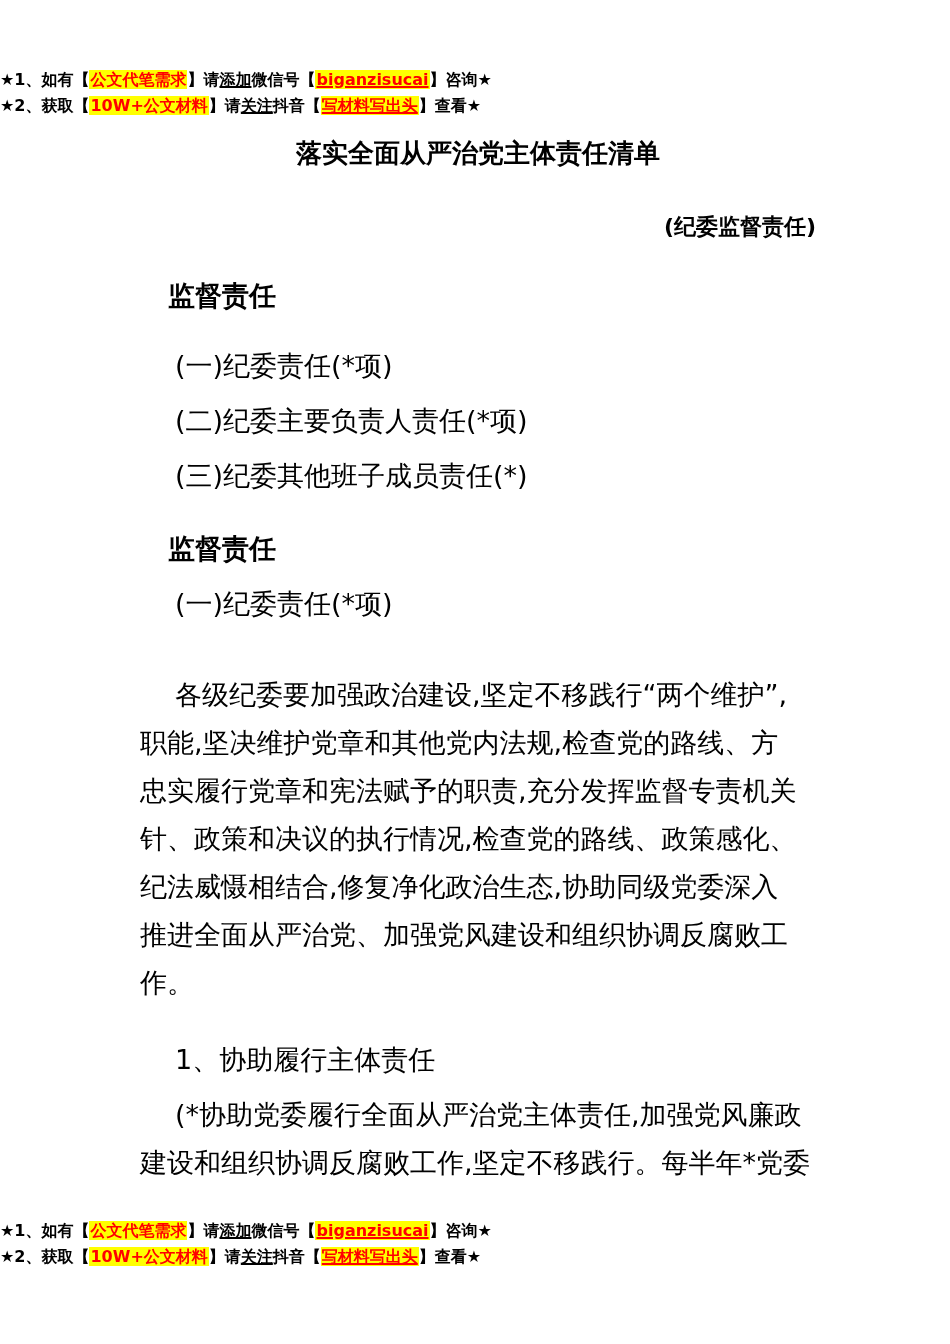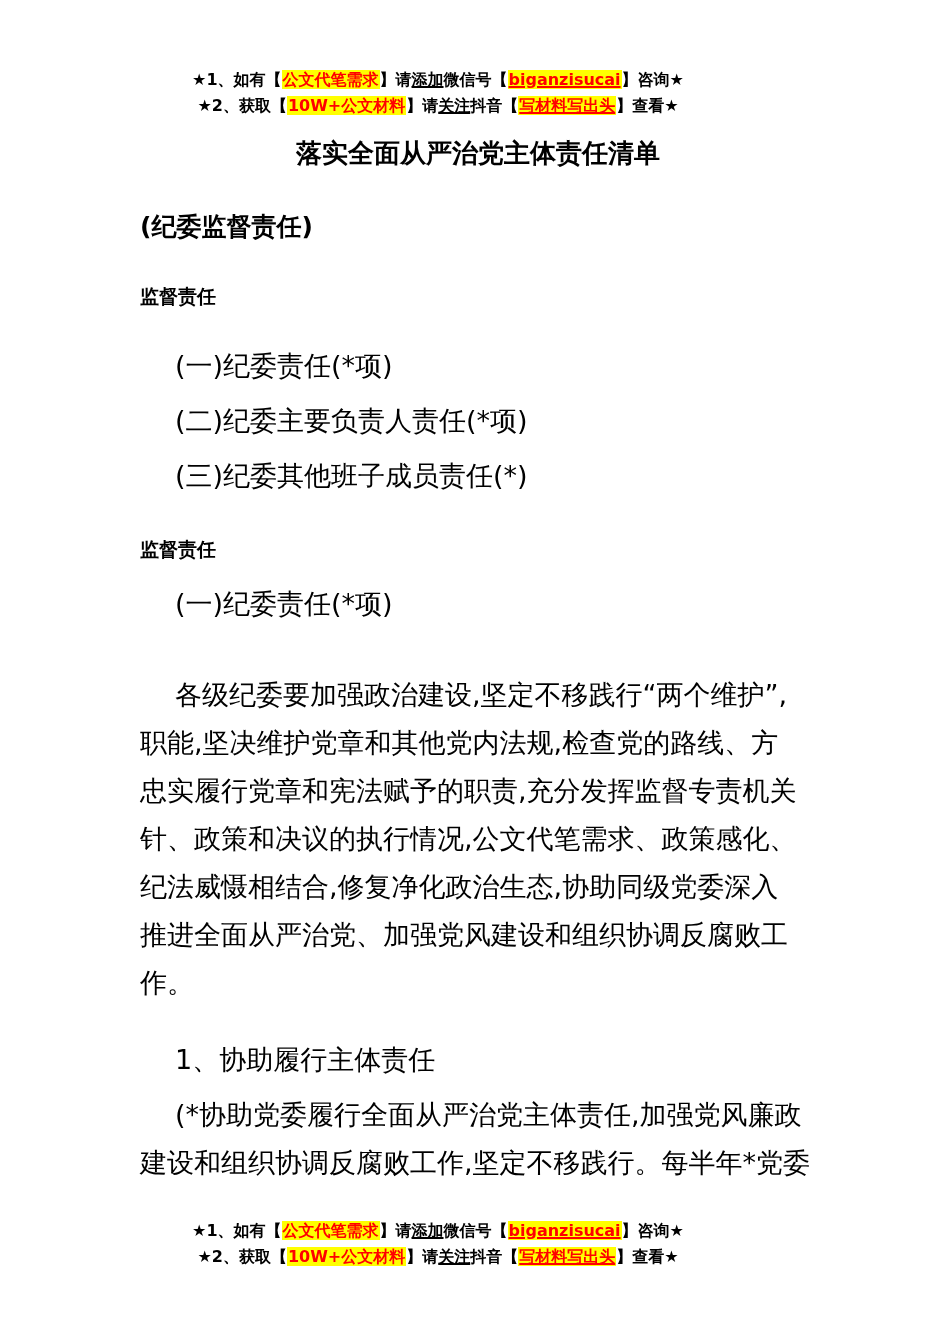--- a/index.html
+++ b/index.html
@@ -6,37 +6,37 @@
   .page{
     position:relative;
     width:950px;height:1344px;
     background:#ffffff;color:#000000;
     font-family:"DejaVu Sans","Liberation Sans",sans-serif;
     overflow:hidden;
   }
   
   .promo{
     position:absolute;left:0;width:876px;
-    text-align:center;font-weight:bold;
+    font-weight:bold;
     font-size:16px;line-height:26px;white-space:nowrap;
   }
   .promo-top{top:67px;}
   .promo-bottom{top:1218px;}
   .hl{background:#ffff00;color:#ff0000;padding:0 1px;}
   .hl-u{background:#ffff00;color:#ff0000;padding:0 1px;
         text-decoration:underline;text-decoration-color:#ff0000;text-decoration-thickness:2px;}
   .ul{text-decoration:underline;text-decoration-thickness:2px;}
   
   .content{
     position:absolute;left:140px;top:129px;width:676px;
     font-size:27px;line-height:48px;
   }
   .doc-title{text-align:center;font-weight:bold;font-size:26px;line-height:48px;}
-  .doc-subtitle{text-align:left;font-weight:bold;font-size:25px;line-height:48px;margin-top:26px;}
-  .heading{font-weight:bold;font-size:19px;line-height:48px;}
+  .doc-subtitle{text-align:right;font-weight:bold;font-size:22px;line-height:48px;margin-top:26px;}
+  .heading{font-weight:bold;font-size:27px;line-height:48px;margin-left:28px;}
   .indent{text-indent:35px;}
   .mt21{margin-top:21px;} .mt22{margin-top:22px;} .mt24{margin-top:7px;}
   .mt25{margin-top:25px;} .mt29{margin-top:29px;} .mt31{margin-top:43px;}
   .para .line{line-height:48px;}
 </style>
 </head>
 <body>
 
 <div class="page">
 
@@ -58,21 +58,21 @@
     <div class="indent mt24">(三)纪委其他班子成员责任(*)</div>
 
     <div class="heading mt25">监督责任</div>
 
     <div class="indent mt24">(一)纪委责任(*项)</div>
 
     <div class="para mt31">
       <div class="line indent">各级纪委要加强政治建设,坚定不移践行“两个维护”,</div>
       <div class="line">职能,坚决维护党章和其他党内法规,检查党的路线、方</div>
       <div class="line">忠实履行党章和宪法赋予的职责,充分发挥监督专责机关</div>
-      <div class="line">针、政策和决议的执行情况,公文代笔需求、政策感化、</div>
+      <div class="line">针、政策和决议的执行情况,检查党的路线、政策感化、</div>
       <div class="line">纪法威慑相结合,修复净化政治生态,协助同级党委深入</div>
       <div class="line">推进全面从严治党、加强党风建设和组织协调反腐败工作。</div>
     </div>
 
     <div class="indent mt29">1、协助履行主体责任</div>
 
     <div class="para mt24">
       <div class="line indent">(*协助党委履行全面从严治党主体责任,加强党风廉政</div>
       <div class="line">建设和组织协调反腐败工作,坚定不移践行。每半年*党委</div>
     </div>

